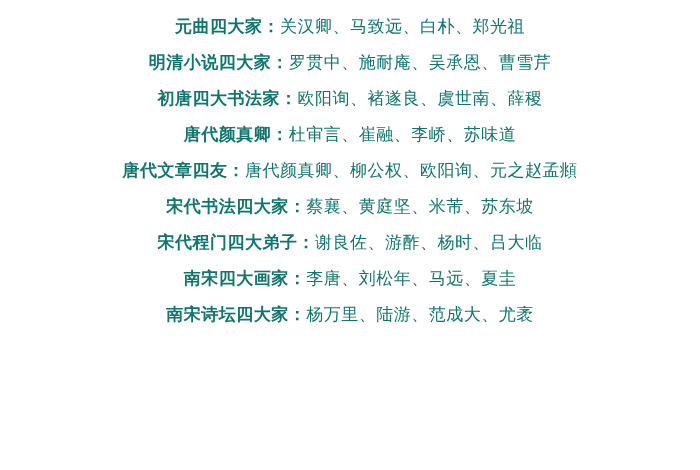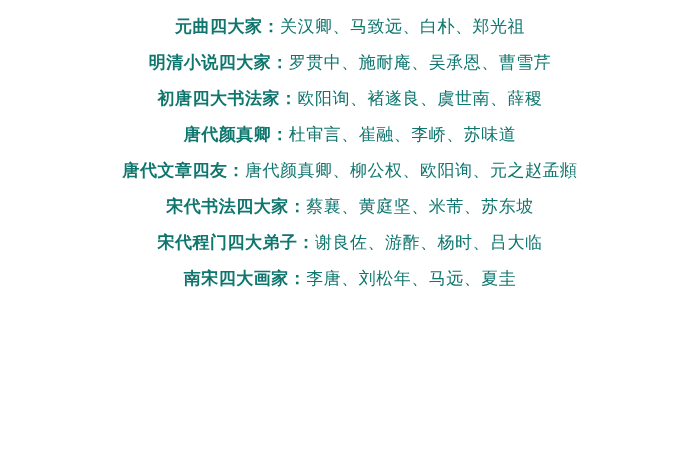--- a/index.html
+++ b/index.html
@@ -78,15 +78,18 @@
 
 
   <div class="line">
     <span class="label">宋代程门四大弟子：</span><span class="names">谢良佐、游酢、杨时、吕大临</span>
   </div>
 
   <div class="line">
     <span class="label">南宋四大画家：</span><span class="names">李唐、刘松年、马远、夏圭</span>
   </div>
 
+  <div class="line">
+    <span class="label">南宋诗坛四大家：</span><span class="names">杨万里、陆游、范成大、尤袤</span>
+  </div>
 
 
 </div>
 
 </body></html>

